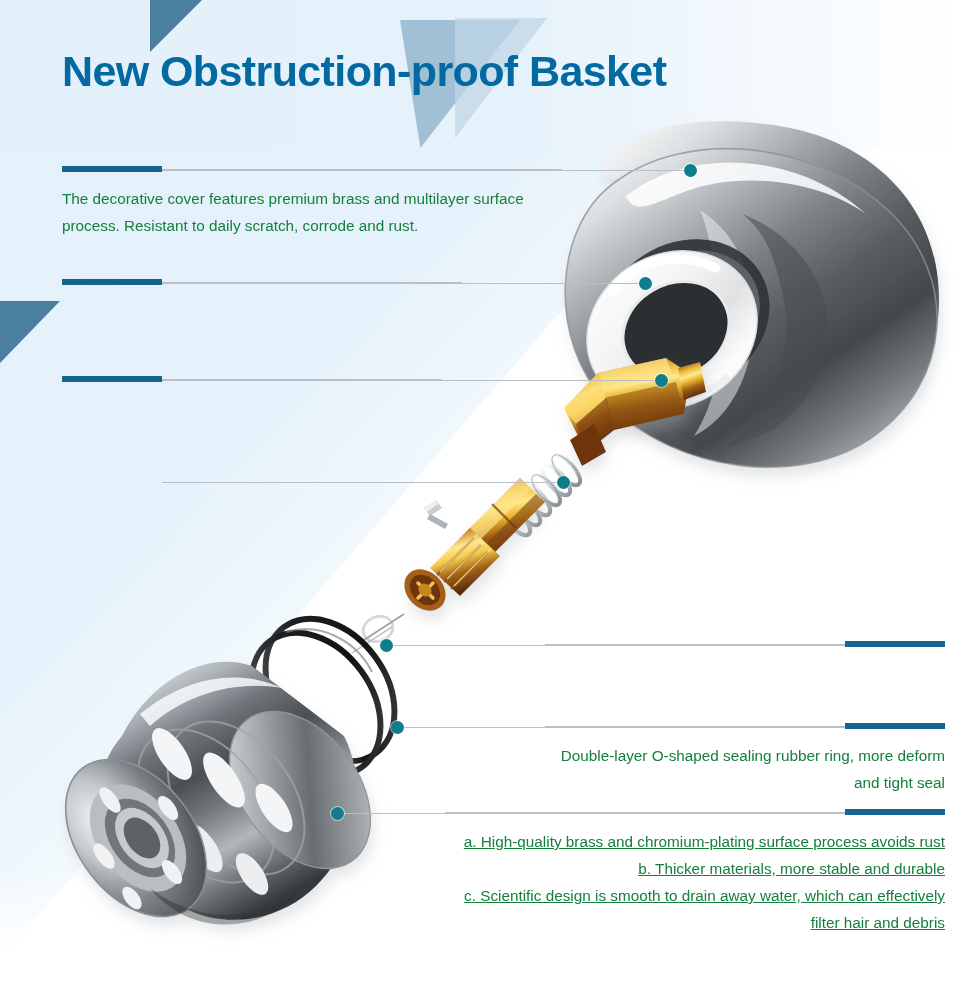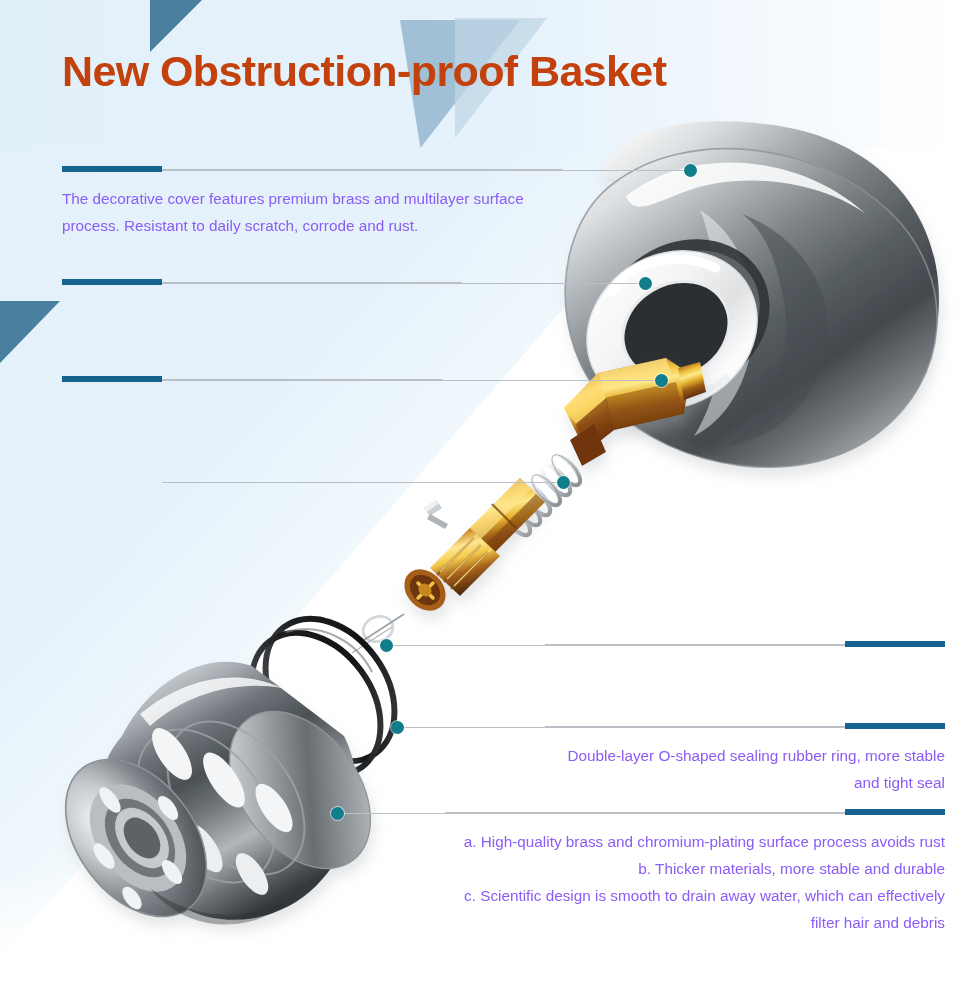--- a/index.html
+++ b/index.html
@@ -50,36 +50,36 @@
   .tri-left-edge {
     left:0; top:301px; width:60px; height:62px;
     background:#4a7fa0;
     clip-path:polygon(0 0, 100% 0, 0 100%);
   }
 
   
   .title {
     position:absolute; left:62px; top:47px;
     font-size:43px; font-weight:bold; letter-spacing:-.6px;
-    color:#c2410c; white-space:nowrap; z-index:6;
+    color:#0369a1; white-space:nowrap; z-index:6;
   }
 
   
   .callout { position:absolute; z-index:5; }
   .rule-wrap { position:relative; height:8px; }
   .rule-thin {
     position:absolute; top:3px; height:1px; background:#b9bfc4; width:100%;
   }
   .bar-blue {
     position:absolute; top:0; height:6px; background:#15638f;
   }
   .callout.left .bar-blue { left:0; width:100px; }
   .callout.right .bar-blue { right:0; width:100px; }
   .callout p {
-    font-size:15.3px; line-height:27px; color:#8b5cf6;
+    font-size:15.3px; line-height:27px; color:#15803d;
     margin-top:11px;
   }
   .callout.left p { text-align:left; }
   .callout.right p { text-align:right; }
 
   
   .leader { position:absolute; z-index:4; }
   .leader .seg { position:absolute; background:#b9bfc4; height:1px; }
   .dot {
     position:absolute; width:13px; height:13px; border-radius:50%;
@@ -431,27 +431,27 @@
       <div class="rule-thin"></div>
       <div class="bar-blue"></div>
     </div>
   </div>
 
   <div class="callout right" style="left:545px; top:723px; width:400px;">
     <div class="rule-wrap">
       <div class="rule-thin"></div>
       <div class="bar-blue"></div>
     </div>
-    <p>Double-layer O-shaped sealing rubber ring, more stable and tight seal</p>
+    <p>Double-layer O-shaped sealing rubber ring, more deform and tight seal</p>
   </div>
 
   <div class="callout right" style="left:445px; top:809px; width:500px;">
     <div class="rule-wrap">
       <div class="rule-thin"></div>
       <div class="bar-blue"></div>
     </div>
-    <p style="white-space:pre-line;">a. High-quality brass and chromium-plating surface process avoids rust
+    <p style="white-space:pre-line;text-decoration:underline;">a. High-quality brass and chromium-plating surface process avoids rust
 b. Thicker materials, more stable and durable
 c. Scientific design is smooth to drain away water, which can effectively filter hair and debris</p>
   </div>
 
   <div class="bg-bottom-fade"></div>
 </div>
 
 </body></html>

